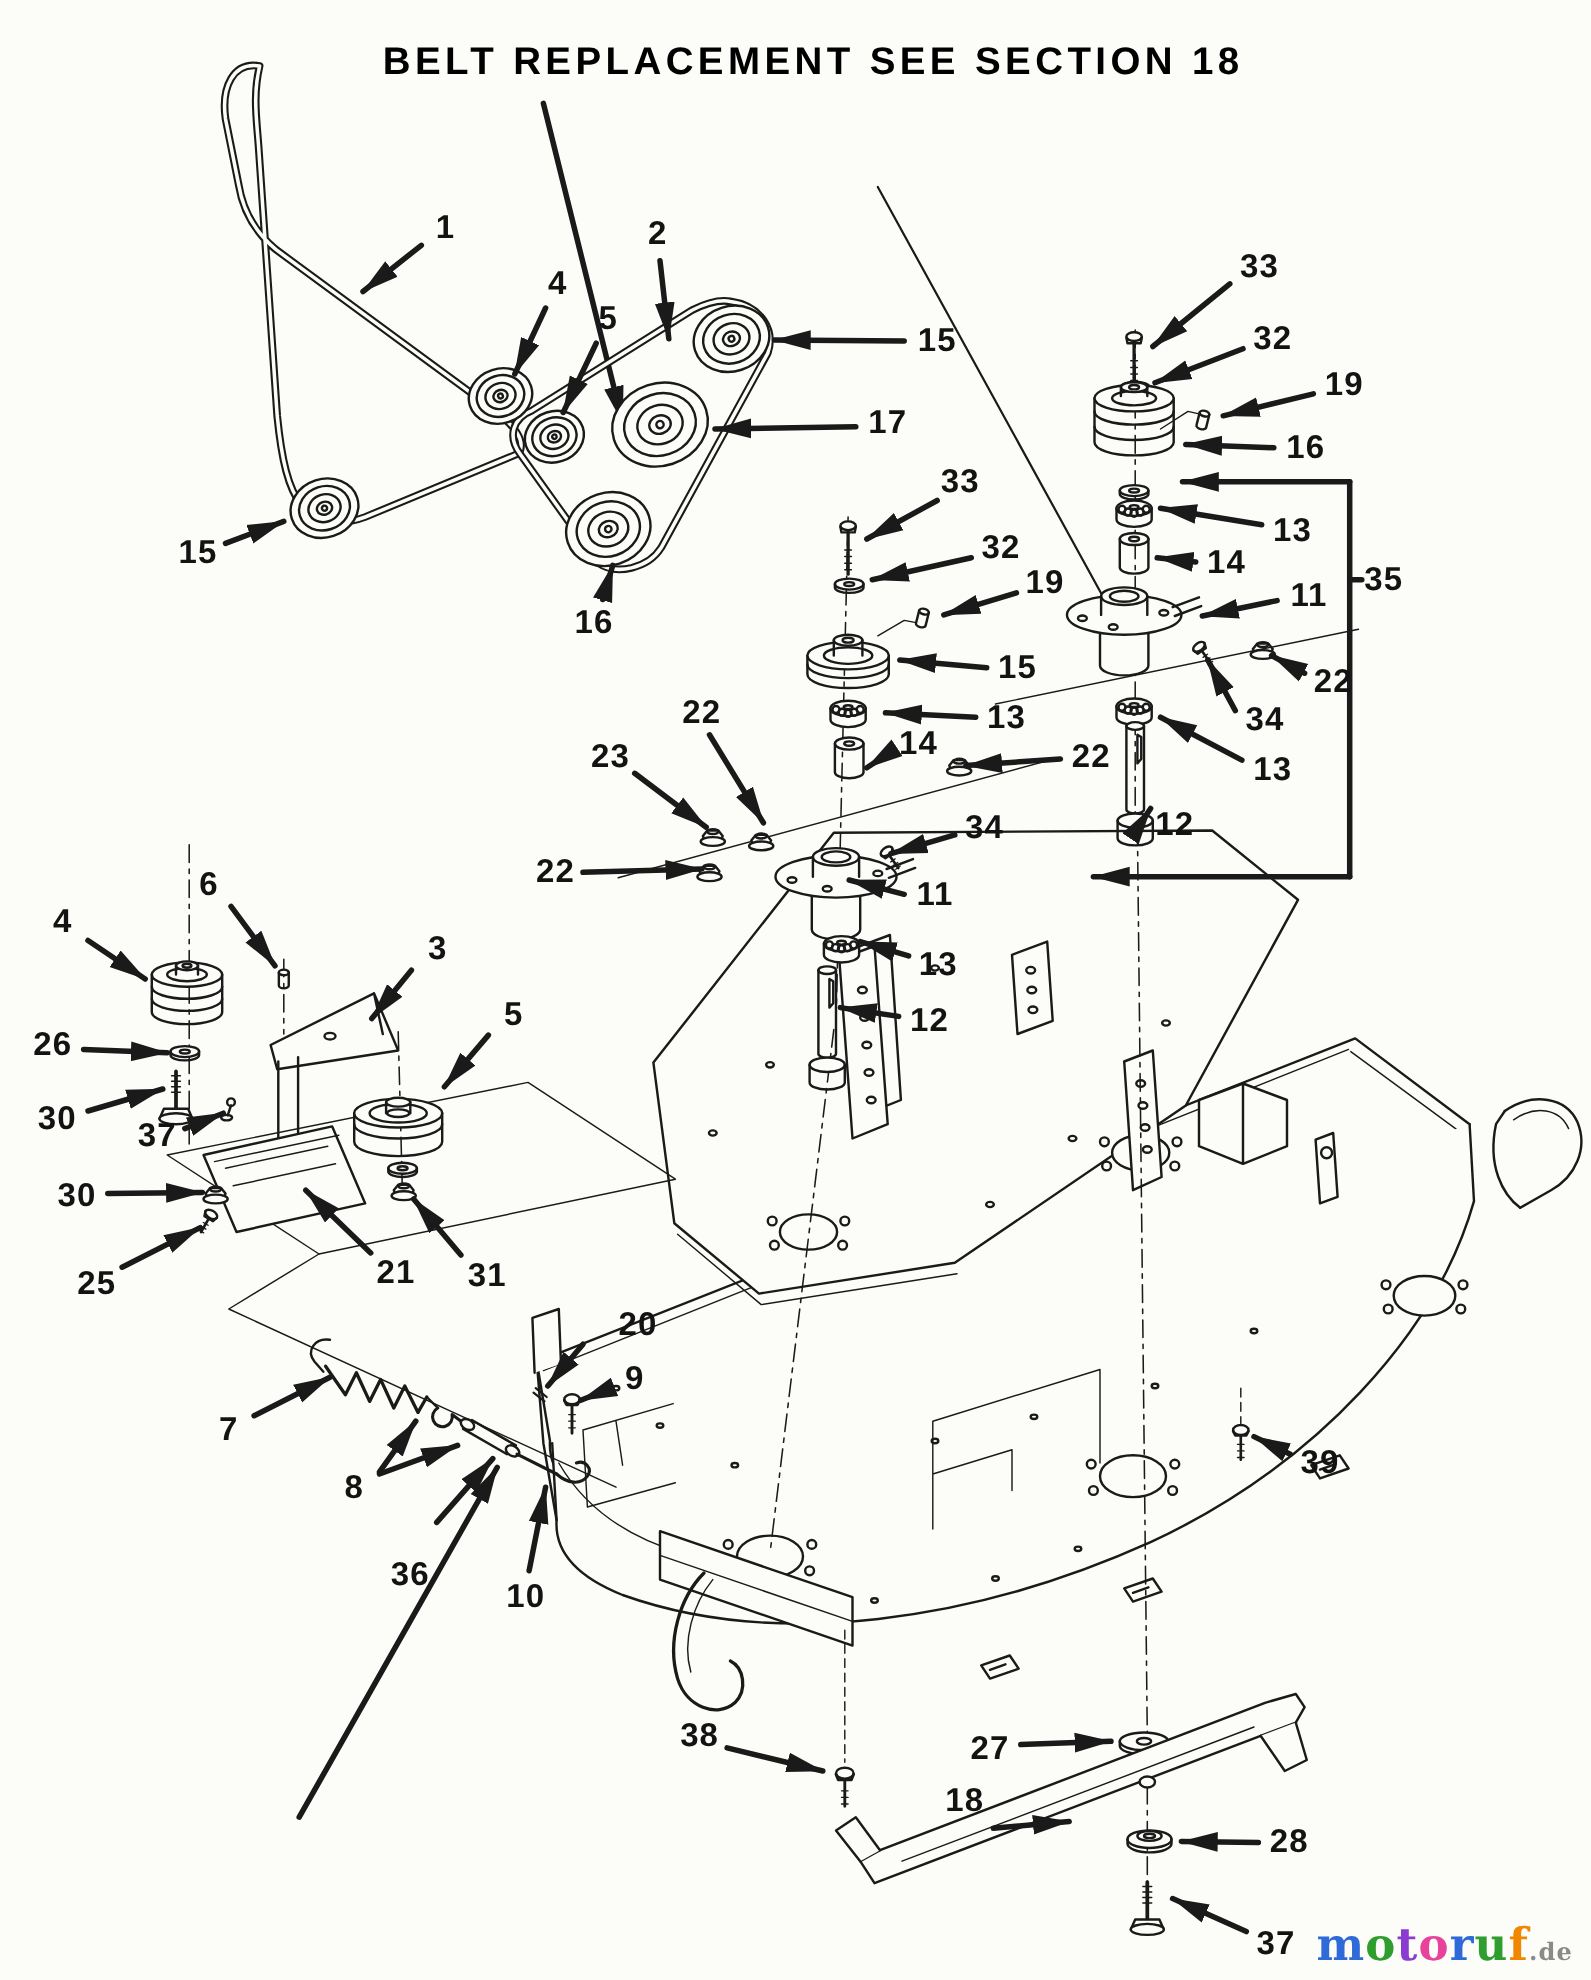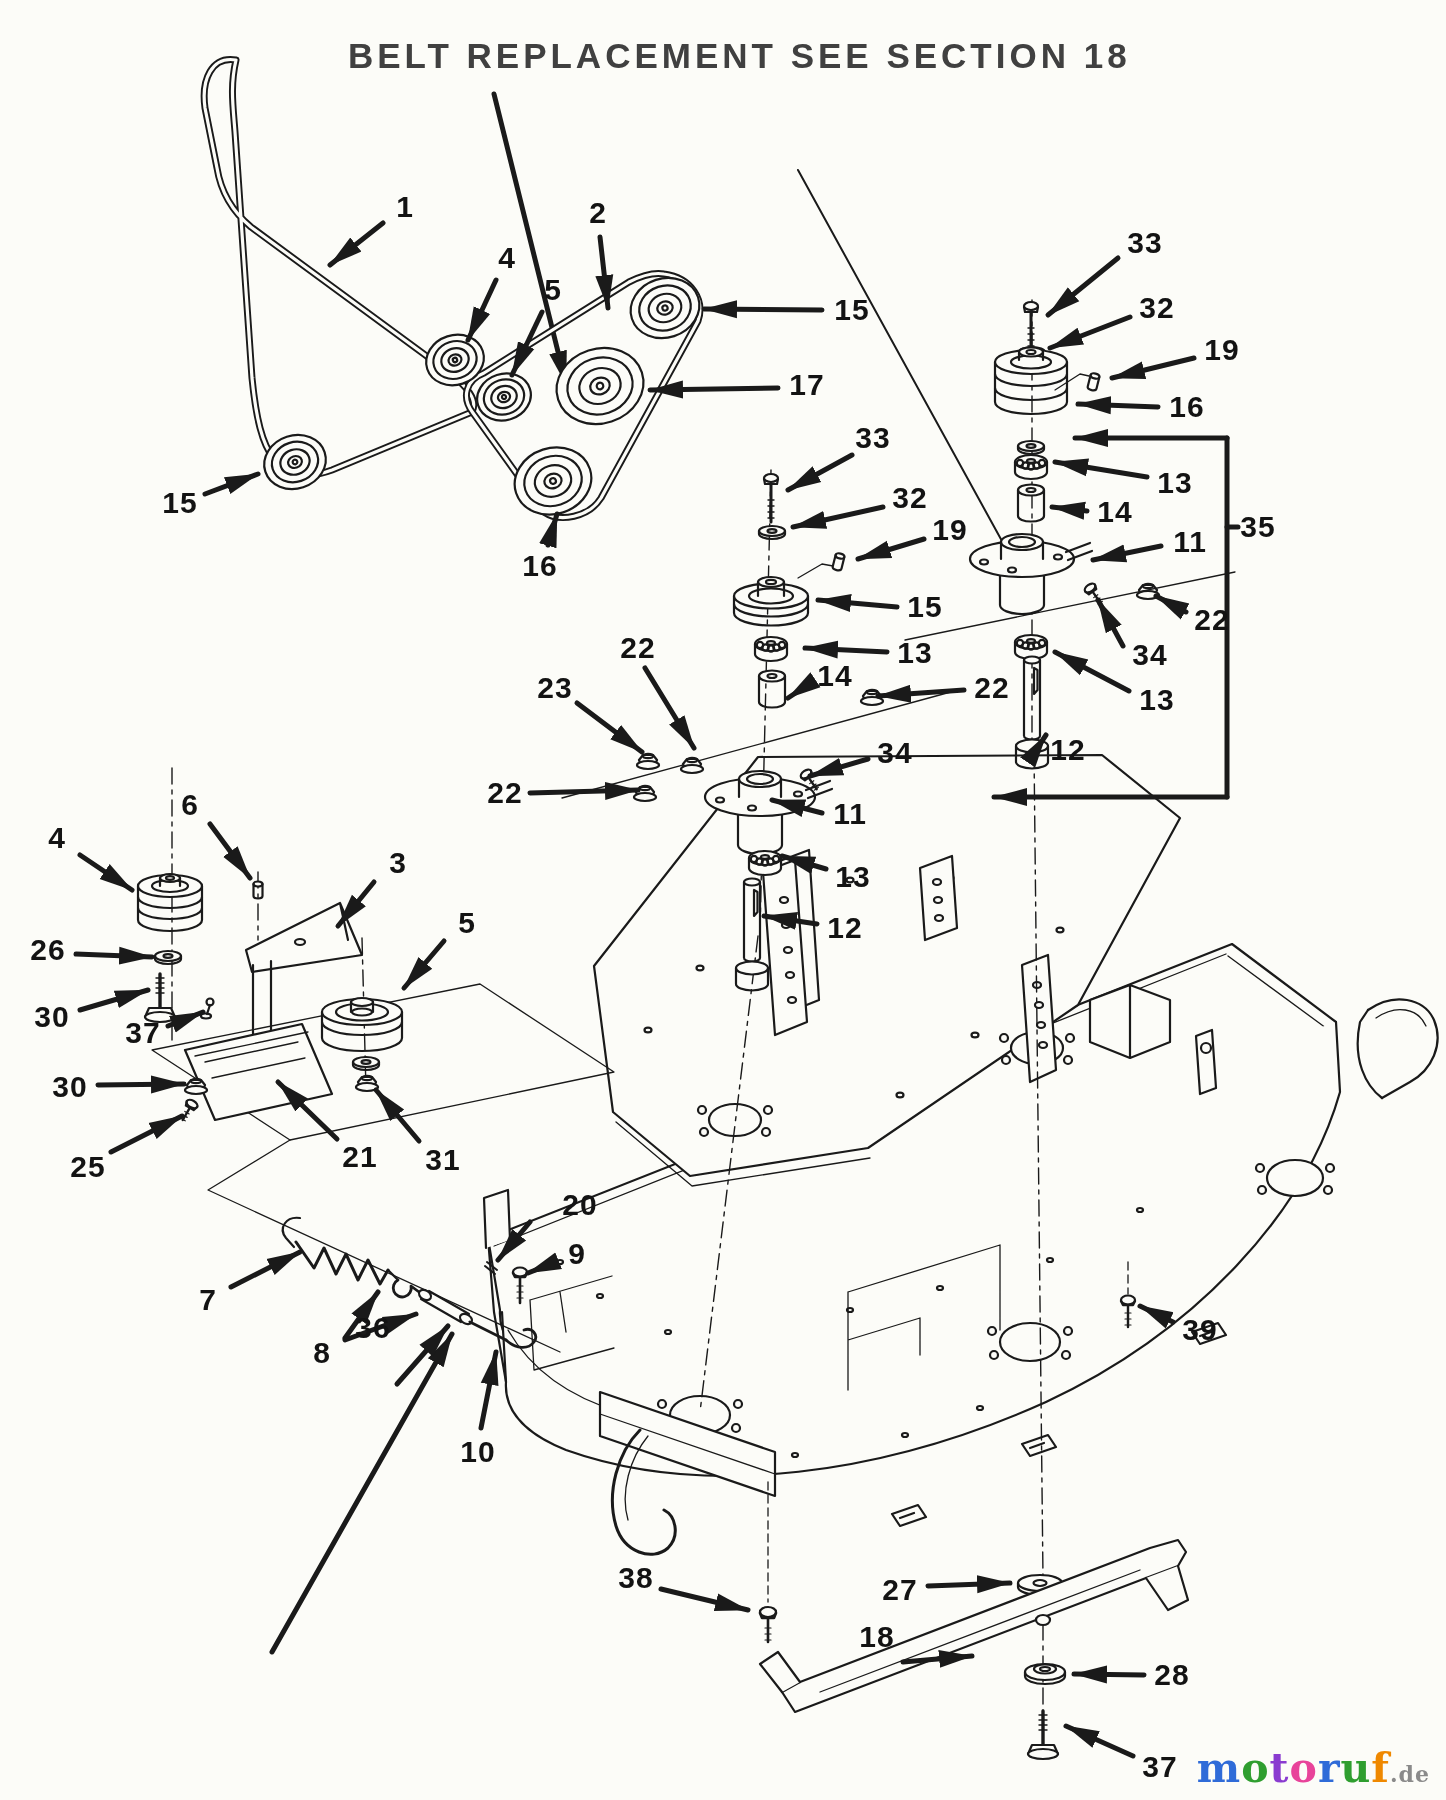--- a/index.html
+++ b/index.html
@@ -1,19 +1,19 @@
 <!DOCTYPE html>
 <html><head>
 <meta charset="utf-8">
 <style>
   html,body{margin:0;padding:0;background:#fcfcf8;}
   #stage{position:relative;width:1446px;height:1800px;background:#fcfcf8;overflow:hidden;
          font-family:"Liberation Sans",sans-serif;}
   #art{position:absolute;left:0;top:0;}
-  .note{position:absolute;color:#404040;font-weight:bold;white-space:nowrap;text-align:right;}
+  .note{position:absolute;color:#000000;font-weight:bold;white-space:nowrap;text-align:right;}
   .title{left:348px;top:36px;font-size:35px;letter-spacing:4px;}
   .lub{left:737px;top:134px;font-size:25px;letter-spacing:2.5px;}
   .adj{left:34px;top:1650px;font-size:38px;letter-spacing:2px;}
   .co{position:absolute;transform:translate(-50%,-50%);color:#131313;font-weight:bold;
       font-size:30px;letter-spacing:1px;white-space:nowrap;}
   #wm{position:absolute;right:16px;top:1744px;font-family:"DejaVu Serif","Liberation Serif",serif;
       font-weight:bold;font-size:41px;letter-spacing:1px;margin-left:31px;}
   #wm .suf{font-size:22px;font-weight:bold;}
   .ar{stroke:#1a1a1a;stroke-width:5;}
   .tl{stroke-width:1.3;}
@@ -521,21 +521,21 @@
     <div class="co" style="left: 467px; top: 923px;">5</div>
     <div class="co" style="left: 48px; top: 950px;">26</div>
     <div class="co" style="left: 52px; top: 1017px;">30</div>
     <div class="co" style="left: 143px; top: 1033px;">37</div>
     <div class="co" style="left: 70px; top: 1087px;">30</div>
     <div class="co" style="left: 88px; top: 1167px;">25</div>
     <div class="co" style="left: 360px; top: 1157px;">21</div>
     <div class="co" style="left: 443px; top: 1160px;">31</div>
     <div class="co" style="left: 208px; top: 1300px;">7</div>
     <div class="co" style="left: 322px; top: 1353px;">8</div>
-    <div class="co" style="left: 373px; top: 1328px; text-align: center;">36</div>
+    <div class="co" style="left: 373px; top: 1432px; text-align: center;">36</div>
     <div class="co" style="left: 478px; top: 1452px;">10</div>
     <div class="co" style="left: 580px; top: 1205px;">20</div>
     <div class="co" style="left: 577px; top: 1254px;">9</div>
     <div class="co" style="left: 636px; top: 1578px;">38</div>
     <div class="co" style="left: 900px; top: 1590px;">27</div>
     <div class="co" style="left: 877px; top: 1637px;">18</div>
     <div class="co" style="left: 1172px; top: 1675px;">28</div>
     <div class="co" style="left: 1160px; top: 1767px;">37</div>
     <div class="co" style="left: 1200px; top: 1330px;">39</div>
   </div>

